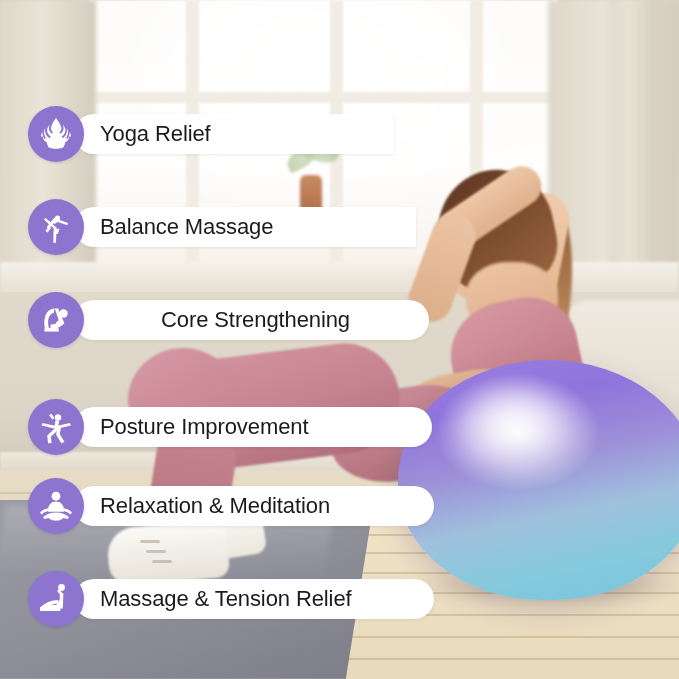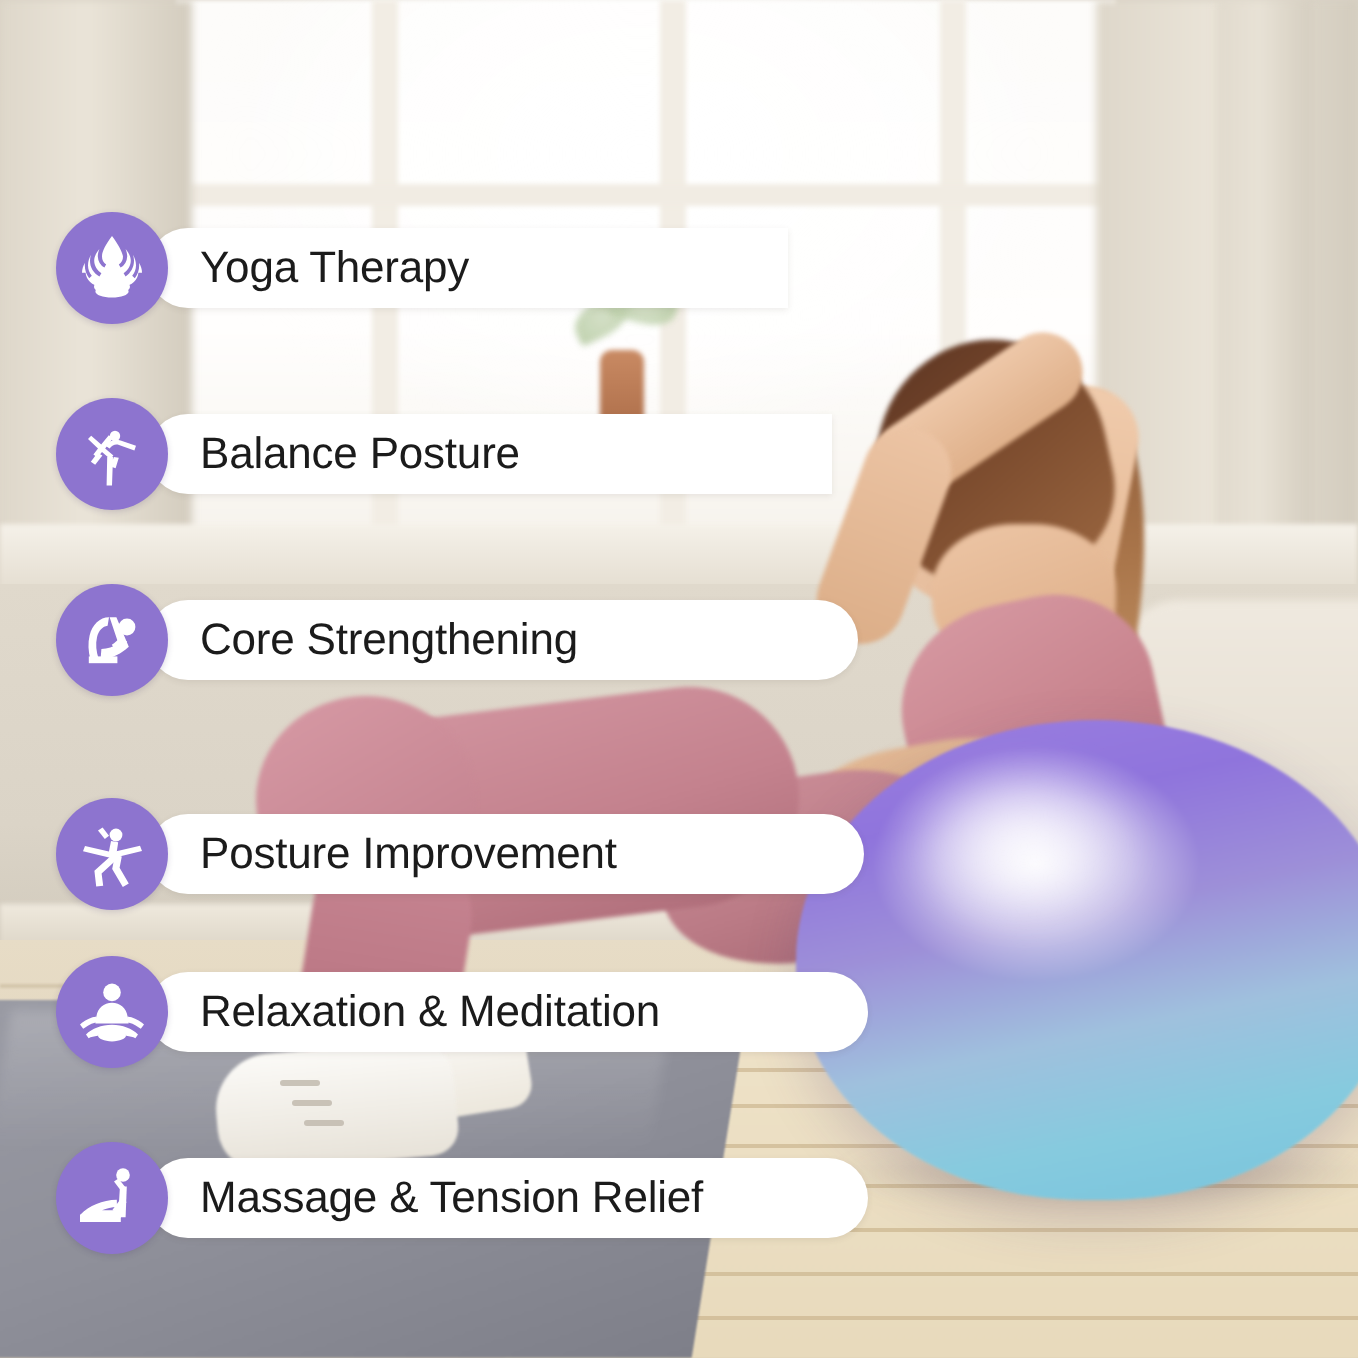--- a/index.html
+++ b/index.html
@@ -240,50 +240,50 @@
 
   <div class="feature" style="top:106px;">
     <div class="badge" style="background: rgb(141, 116, 207);">
       <svg width="40" height="40" viewBox="0 0 40 40" fill="#ffffff">
         <path d="M20 4c-3.2 4.4-5 7.6-5 10.2a5 5 0 0 0 2.1 4.1l-.9 1.5a7 7 0 0 1-3.3-5.6c0-1.2.3-2.4.8-3.7-1.6 1.9-2.6 3.9-2.6 5.8 0 2.6 1.4 4.9 3.6 6.3l-1 1.6C10.6 22.5 9 19.6 9 16.4c0-1 .2-2 .5-3C8.6 15 8 16.8 8 18.6c0 2 .7 3.8 1.9 5.3l-1.3 1.2C7.2 23.3 6.4 21 6.4 18.6c0-.4 0-.8.1-1.2C5.5 19 5 20.7 5 22.4h1.8C7 26 10.2 28.8 14.1 29.4c-1.4.6-2.4 1.4-2.4 2.3 0 1.7 3.7 3 8.3 3s8.3-1.3 8.3-3c0-.9-1-1.7-2.4-2.3 3.9-.6 7.1-3.4 7.3-7h1.8c0-1.7-.5-3.4-1.5-5 .1.4.1.8.1 1.2 0 2.4-.8 4.7-2.2 6.5l-1.3-1.2c1.2-1.5 1.9-3.3 1.9-5.3 0-1.8-.6-3.6-1.5-5.2.3 1 .5 2 .5 3 0 3.2-1.6 6.1-4.2 7.8l-1-1.6c2.2-1.4 3.6-3.7 3.6-6.3 0-1.9-1-3.9-2.6-5.8.5 1.3.8 2.5.8 3.7a7 7 0 0 1-3.3 5.6l-.9-1.5a5 5 0 0 0 2.1-4.1C25 11.6 23.2 8.4 20 4z"></path>
         <circle cx="20" cy="20.5" r="3.6"></circle>
         <path d="M20 25c-4.8 0-9 2.1-9 4.4 0 .9.7 1.6 1.9 2.2 1.3-2.1 3.9-3.5 7.1-3.5s5.8 1.4 7.1 3.5c1.2-.6 1.9-1.3 1.9-2.2 0-2.3-4.2-4.4-9-4.4z"></path>
       </svg>
     </div>
     <div class="label-pill flat-right" style="width: 320px; box-sizing: border-box;">
-      <span class="label-text">Yoga Therapy</span>
+      <span class="label-text">Yoga Relief</span>
     </div>
   </div>
 
   <div class="feature" style="top:199px;">
     <div class="badge" style="background: rgb(141, 116, 207);">
       <svg width="40" height="40" viewBox="0 0 40 40" fill="#ffffff">
         <circle cx="21.5" cy="11" r="2.6"></circle>
         <path d="M8 12.5l1.6-1.6 5 4.3 3.8-4.6 2.1 1.4-3.9 5.2 4.1 3.6-1.5 1.8-4.2-3.6-2.3 2.8-2-1.5 2.3-3z"></path>
         <path d="M16.5 15.8c2.2-2.6 5-3.6 7.8-2.6l7.7 2.7-.8 2.3-7.7-2.7c-1.7-.6-3.3 0-4.7 1.7z"></path>
         <path d="M17.6 21.5h2.9l-.5 14.3h-2.7zM20.9 21.5l2.5.4-1.6 5.2-2.5-.8z"></path>
         <path d="M12.8 19.4l2.4 1.4-3.6 4.6-2.2-1.5z"></path>
       </svg>
     </div>
     <div class="label-pill flat-right" style="width: 342px; box-sizing: border-box;">
-      <span class="label-text">Balance Posture</span>
+      <span class="label-text">Balance Massage</span>
     </div>
   </div>
 
   <div class="feature" style="top:292px;">
     <div class="badge" style="background: rgb(141, 116, 207);">
       <svg width="40" height="40" viewBox="0 0 40 40" fill="#ffffff">
         <circle cx="27.5" cy="13.5" r="4.2"></circle>
         <path d="M24.5 18.5c-1.6 1.6-3.1 2.9-4.6 3.9l2.3 3.3c1.9-1.3 3.7-2.9 5.4-4.8z"></path>
         <path d="M18.5 8.6c-4.6 0-8.4 3.7-9.7 9.1-.9 3.8-.7 7.9.4 11.9h4.2c-1.3-3.8-1.7-7.6-.9-11 .8-3.3 2.8-5.4 5.3-5.7z"></path>
         <path d="M18.8 8.6l4.4 13.1c-2.6 1.7-5.4 2.6-8.5 2.8l-.4 5c4.6-.2 8.8-1.8 12.5-4.8l1.6-1.3-6.2-14.8z"></path>
         <path d="M8.4 28.2h14.3v3.4H8.4z"></path>
       </svg>
     </div>
-    <div class="label-pill" style="width: 355px; box-sizing: border-box;">
+    <div class="label-pill" style="width: 355px; box-sizing: border-box; justify-content: center;">
       <span class="label-text">Core Strengthening</span>
     </div>
   </div>
 
   <div class="feature" style="top:399px;">
     <div class="badge" style="background: rgb(141, 116, 207);">
       <svg width="40" height="40" viewBox="0 0 40 40" fill="#ffffff">
         <circle cx="22" cy="10.5" r="3.2"></circle>
         <path d="M13 8.2l2.3-1.4 3.2 4.1-2.1 1.6z"></path>
         <path d="M5.5 18.6l1-2.6 13.6 3.1 13.9-3.2 1 2.6-14.9 3.6z"></path>

